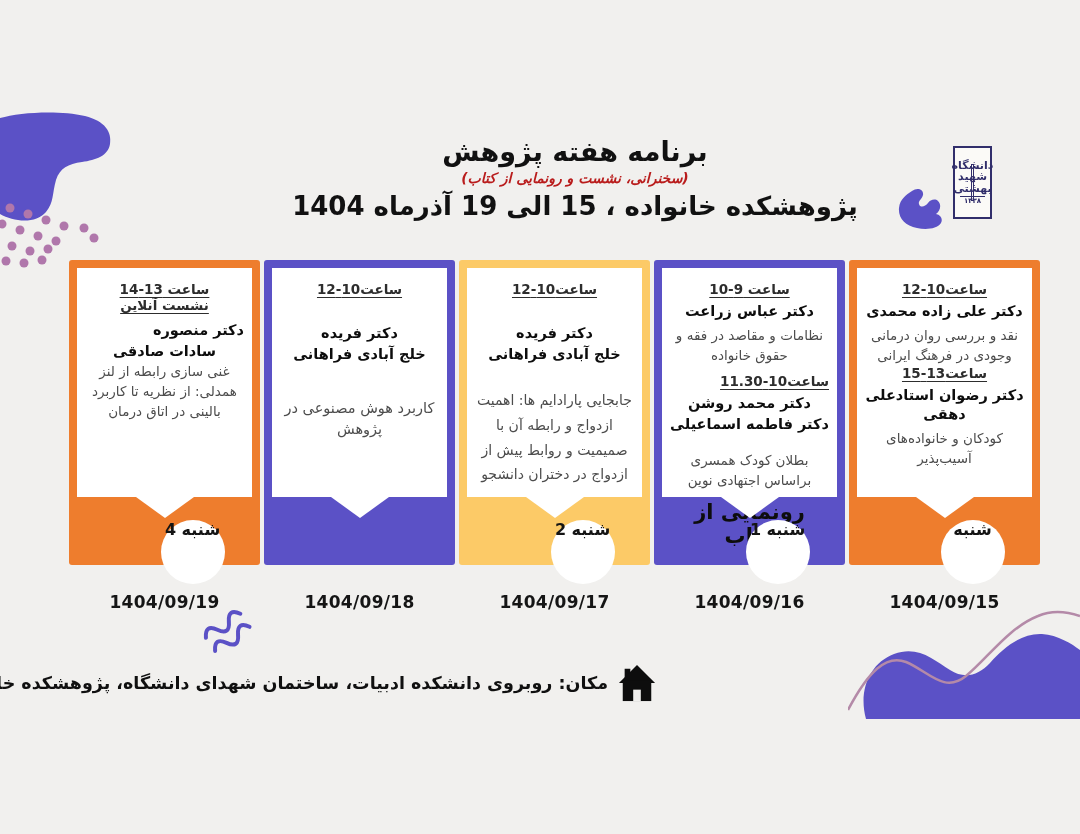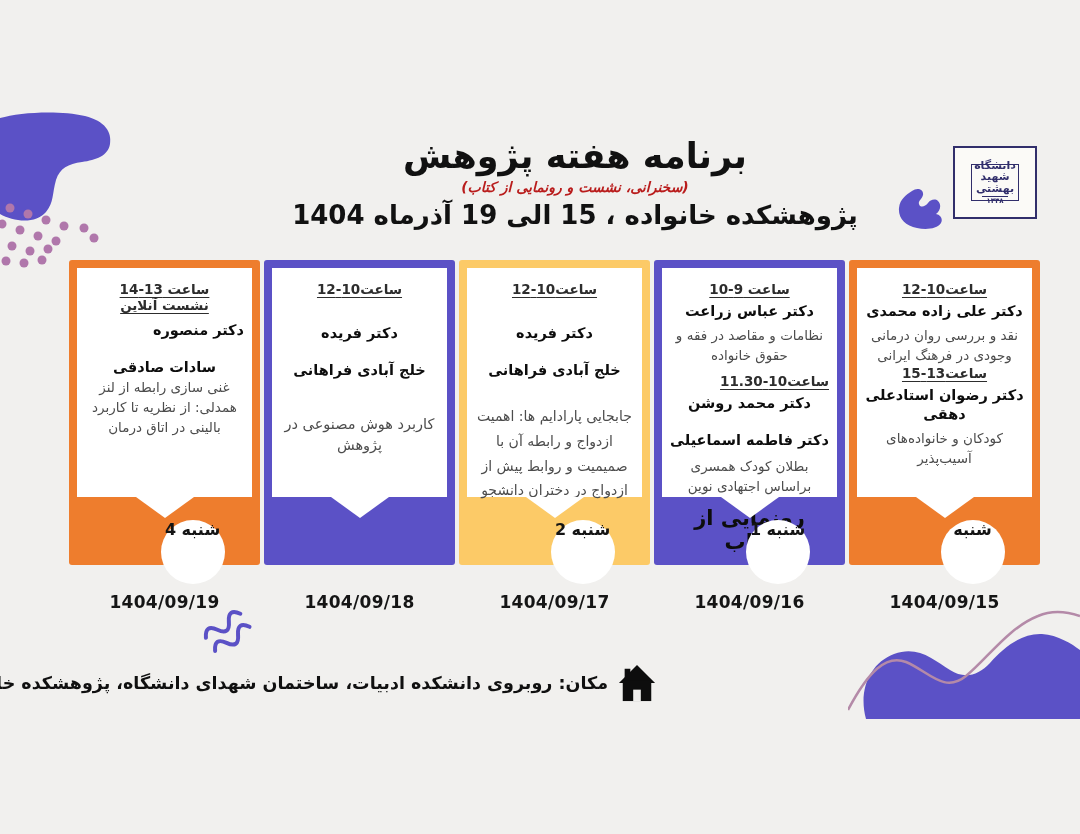--- a/index.html
+++ b/index.html
@@ -7,26 +7,26 @@
   body {
     font-family: "DejaVu Sans", sans-serif;
     background:#f1f0ee;
     overflow:hidden;
     position:relative;
   }
   .poster { position:relative; width:1080px; height:834px; }
 
   
   .header { position:absolute; top:136px; left:0; right:0; text-align:center; padding-left:70px; color:#111; }
-  .title { font-size:35px; font-weight:bold; letter-spacing:-0.5px; }
+  .title { font-size:27px; font-weight:bold; letter-spacing:-0.5px; }
   .subtitle { font-size:14px; font-weight:bold; font-style:italic; margin-top:3px; color:#b91c1c; }
   .date-line { font-size:26px; font-weight:bold; margin-top:5px; }
 
   
-  .logo { position:absolute; top:146px; left:953px; width:84px; height:73px;
+  .logo { position:absolute; top:146px; left:953px; width:39px; height:73px;
           background:#fbfaf7; border:2px solid #312e6b; padding:16px; }
   .logo-in { width:100%; height:100%; border:1px solid #312e6b; display:flex; flex-direction:column;
              align-items:center; justify-content:center; color:#312e6b; font-weight:bold;
              line-height:1.02; font-size:11px; }
   .logo-year { font-size:7px; margin-top:2px; border-top:1px solid #312e6b; padding:1px 4px 0; }
 
   
   .deco { position:absolute; pointer-events:none; }
   .blob-tl { top:110px; left:0; }
   .hand { top:188px; left:896px; }
@@ -45,21 +45,21 @@
   .day-circle { position:absolute; bottom:-19px; left:50%; transform:translateX(-50%);
                 width:64px; height:64px; border-radius:50%; background:#fff;
                 display:flex; align-items:flex-start; justify-content:center;
                 font-weight:bold; font-size:16px; color:#141414;margin-left:28px; }
   .date { margin-top:27px; font-weight:bold; font-size:17px; color:#151515; letter-spacing:0.3px; }
 
   
   .s-time { font-size:13.5px; font-weight:bold; color:#2d2d2d; text-decoration:underline;
             text-underline-offset:3px; margin-top:4px; }
   .s-name { font-size:14.5px; font-weight:bold; color:#0d0d0d; line-height:1.3; margin-top:5px; }
-  .s-name + .s-name { margin-top:18px; }
+  .s-name + .s-name { margin-top:2px; }
   .s-topic { font-size:13.5px; color:#4c4c4c; line-height:1.5; margin-top:4px; }
   .s-extra { font-size:21px; font-weight:bold; color:#0d0d0d; margin-top:9px; }
   .mt8 { margin-top:8px;text-align:right; } .mt14 { margin-top:0; } .mt18 { margin-top:27px; }
   .mt24 { margin-top:24px; } .mt34 { margin-top:34px; }
   .lh-lg { line-height:1.78; font-size:14px; }
 
   
   .footer { position:absolute; top:663px; left:0; width:878px; display:flex; direction:rtl;
             align-items:center; justify-content:flex-start; gap:10px; padding-right:222px; }
   .footer-inner { display:flex; align-items:center; gap:10px; direction:rtl; margin-right:auto; }
@@ -132,21 +132,21 @@
 
     <div class="card-col">
       <div class="card" style="background: rgb(91, 81, 198);">
         <div class="card-inner">
           <div class="s-time">ساعت 9-10</div>
           <div class="s-name">دکتر عباس زراعت</div>
           <div class="s-topic">نظامات و مقاصد در فقه و حقوق خانواده</div>
           <div class="s-time mt8">ساعت10-11.30</div>
           <div class="s-name">دکتر محمد روشن</div>
           <div class="s-name">دکتر فاطمه اسماعیلی</div>
-          <div class="s-topic" style="margin-top:6px;">بطلان کودک همسری براساس اجتهادی نوین</div>
+          <div class="s-topic" style="margin-top:16px;">بطلان کودک همسری براساس اجتهادی نوین</div>
           <div class="s-extra">رونمایی از کتاب</div>
         </div>
         <div class="day-circle">
             <span dir="ltr">1 شنبه</span>
           </div>
       </div>
       <div class="date" dir="ltr">1404/09/16</div>
     </div>
 
     <div class="card-col">

